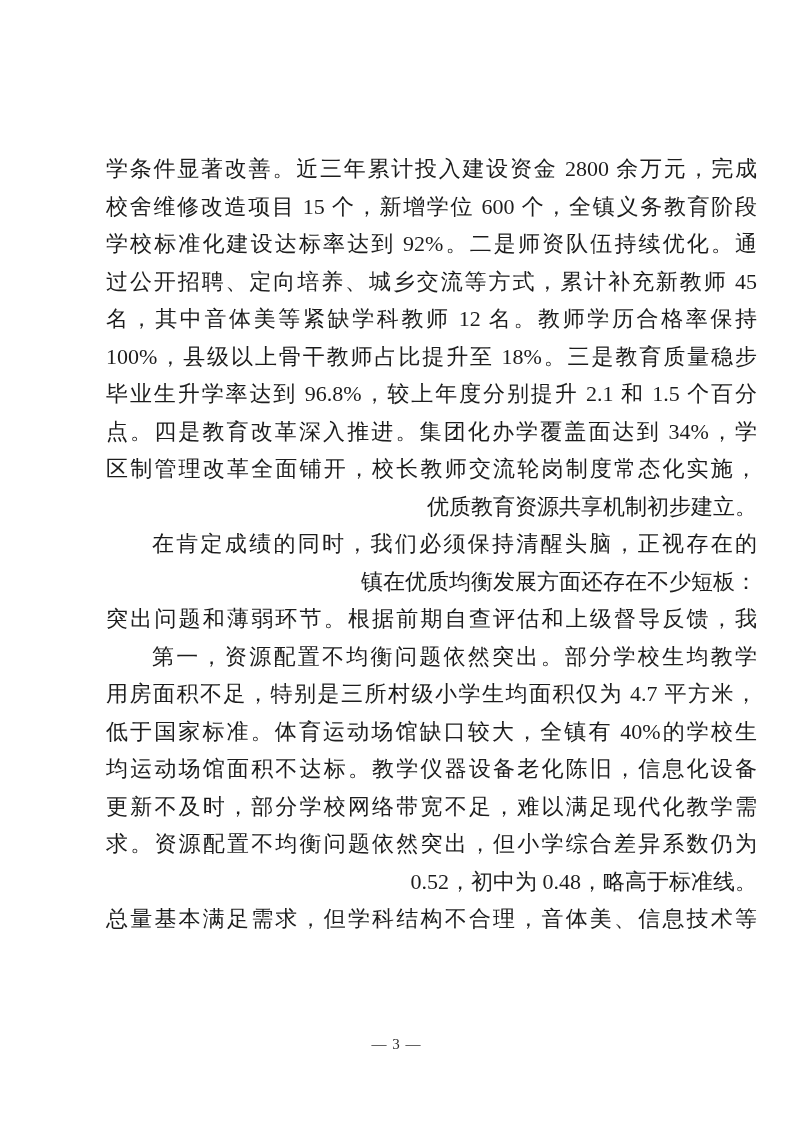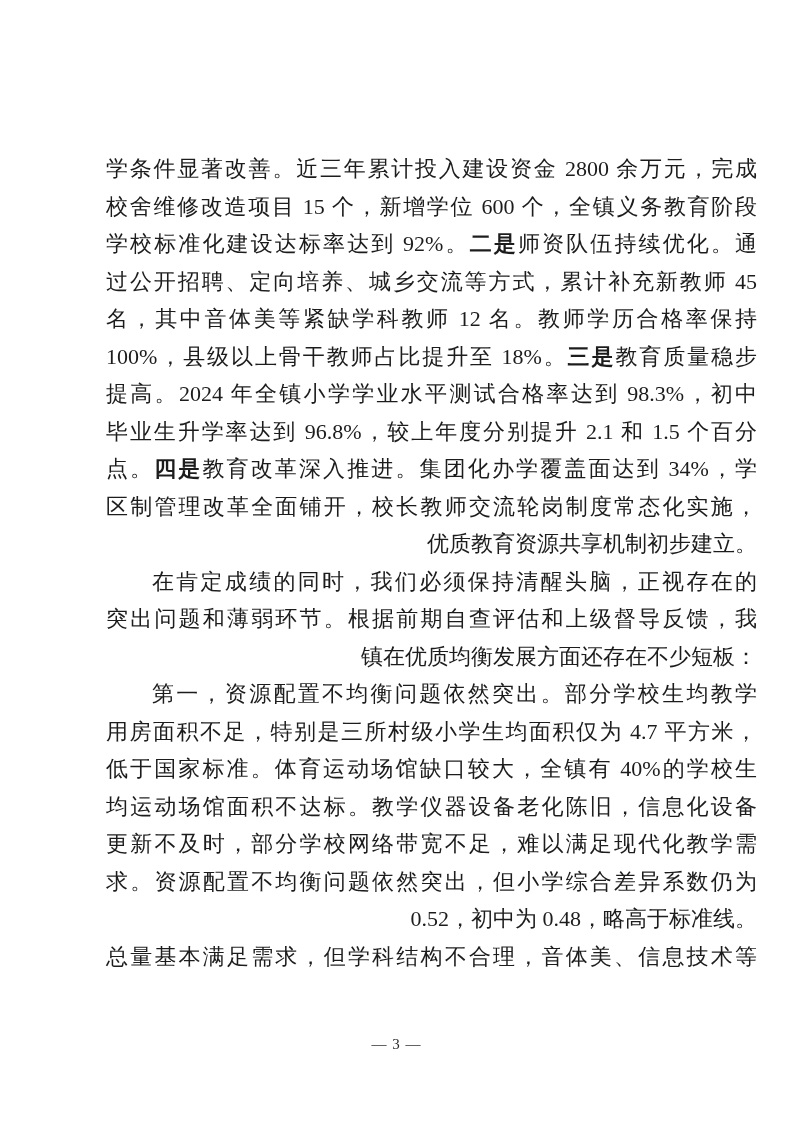--- a/index.html
+++ b/index.html
@@ -32,21 +32,21 @@
   }
   .line.justify {
     white-space: normal;
     text-align: justify;
     text-align-last: justify;
   }
   .line.indent {
     text-indent: 46px;
   }
   .bold {
-    font-weight: 700;
+    font-weight: 400;
   }
   .page-number {
     position: absolute;
     top: 1036px;
     left: 0;
     width: 100%;
     text-align: center;
     font-family: "Liberation Serif", "DejaVu Serif", serif;
     font-size: 15px;
     color: #2b2b2b;
@@ -57,28 +57,27 @@
 <body>
 
 <div class="sheet">
   <main class="text-block">
       <div class="line justify"><span class="">学条件显著改善。近三年累计投入建设资金 2800 余万元，完成</span></div>
       <div class="line justify"><span class="">校舍维修改造项目 15 个，新增学位 600 个，全镇义务教育阶段</span></div>
       <div class="line justify"><span class="">学校标准化建设达标率达到 92%。</span><span class="bold">二是</span><span class="">师资队伍持续优化。通</span></div>
       <div class="line justify"><span class="">过公开招聘、定向培养、城乡交流等方式，累计补充新教师 45</span></div>
       <div class="line justify"><span class="">名，其中音体美等紧缺学科教师 12 名。教师学历合格率保持</span></div>
       <div class="line justify"><span class="">100%，县级以上骨干教师占比提升至 18%。</span><span class="bold">三是</span><span class="">教育质量稳步</span></div>
-      <div class="line justify"><span class="">提高。2024 年全镇小学学业水平测试合格率达到 98.3%，初中</span></div>
       <div class="line justify"><span class="">毕业生升学率达到 96.8%，较上年度分别提升 2.1 和 1.5 个百分</span></div>
       <div class="line justify"><span class="">点。</span><span class="bold">四是</span><span class="">教育改革深入推进。集团化办学覆盖面达到 34%，学</span></div>
       <div class="line justify"><span class="">区制管理改革全面铺开，校长教师交流轮岗制度常态化实施，</span></div>
       <div class="line"><span class="">优质教育资源共享机制初步建立。</span></div>
       <div class="line justify indent"><span class="">在肯定成绩的同时，我们必须保持清醒头脑，正视存在的</span></div>
+      <div class="line"><span class="">镇在优质均衡发展方面还存在不少短板：</span></div>
       <div class="line justify"><span class="">突出问题和薄弱环节。根据前期自查评估和上级督导反馈，我</span></div>
-      <div class="line"><span class="">镇在优质均衡发展方面还存在不少短板：</span></div>
       <div class="line justify indent"><span class="">第一，资源配置不均衡问题依然突出。部分学校生均教学</span></div>
       <div class="line justify"><span class="">用房面积不足，特别是三所村级小学生均面积仅为 4.7 平方米，</span></div>
       <div class="line justify"><span class="">低于国家标准。体育运动场馆缺口较大，全镇有 40%的学校生</span></div>
       <div class="line justify"><span class="">均运动场馆面积不达标。教学仪器设备老化陈旧，信息化设备</span></div>
       <div class="line justify"><span class="">更新不及时，部分学校网络带宽不足，难以满足现代化教学需</span></div>
       <div class="line justify"><span class="">求。资源配置不均衡问题依然突出，但小学综合差异系数仍为</span></div>
       <div class="line"><span class="">0.52，初中为 0.48，略高于标准线。</span></div>
       <div class="line justify"><span class="">总量基本满足需求，但学科结构不合理，音体美、信息技术等</span></div>
     </main>
   <footer class="page-number">— 3 —</footer>

